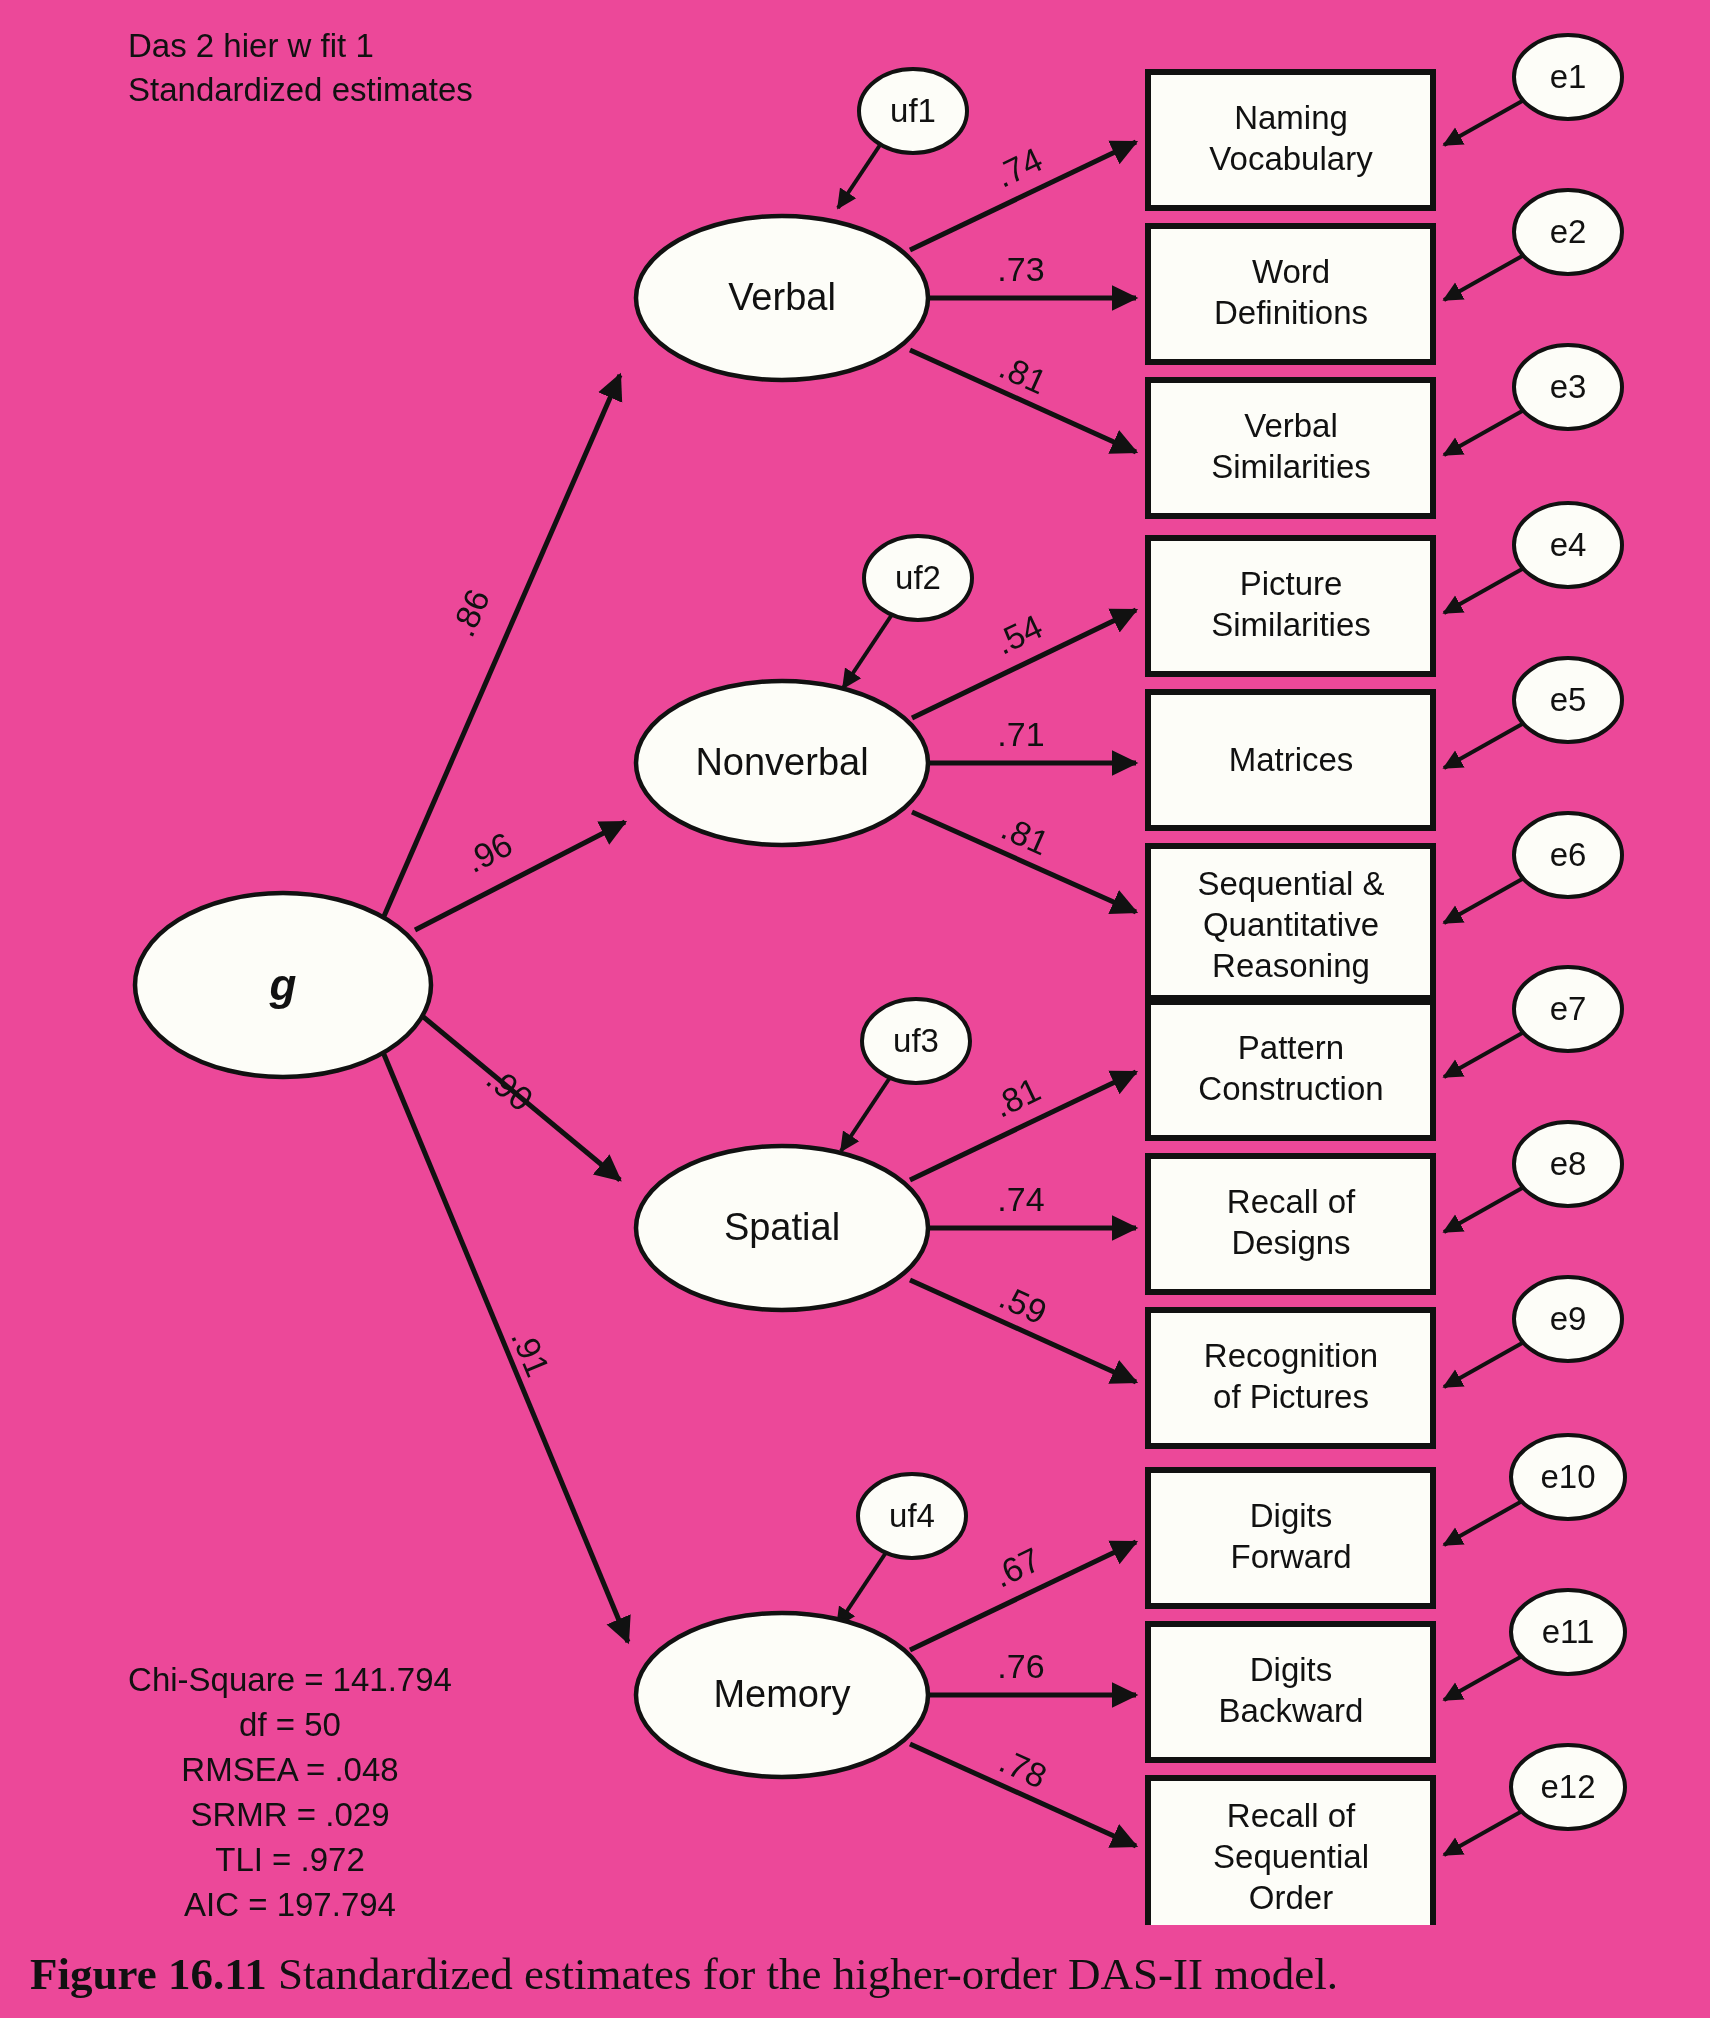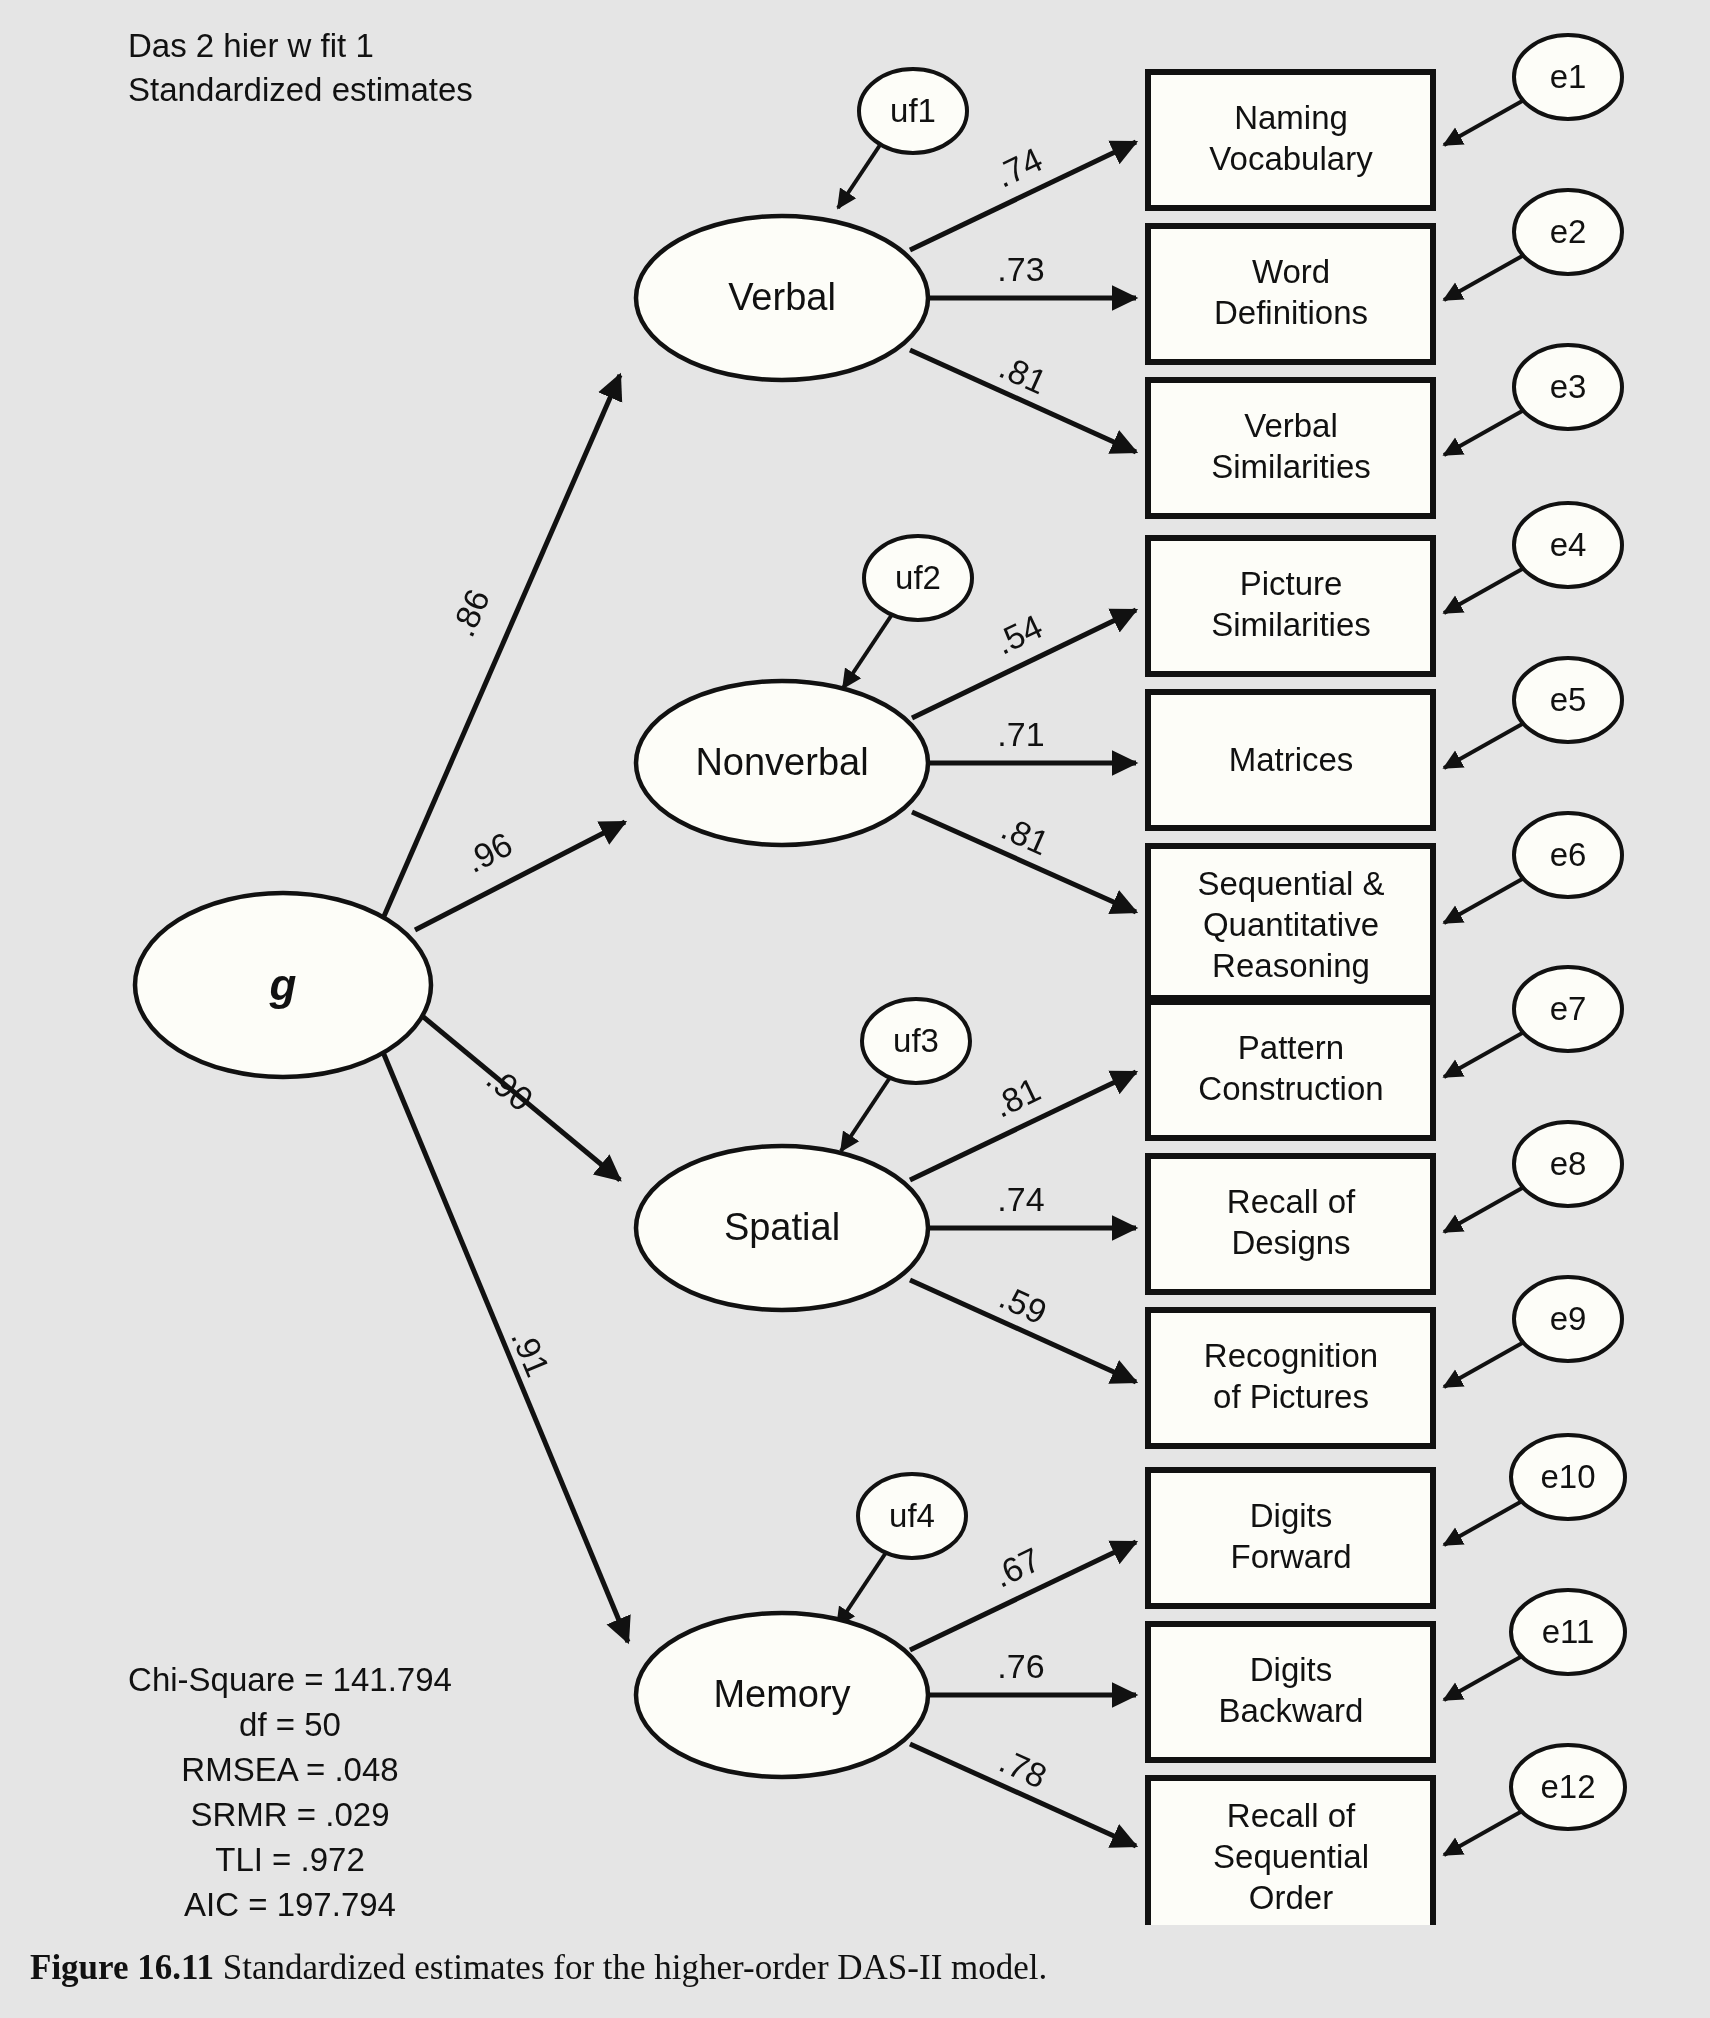--- a/index.html
+++ b/index.html
@@ -4,21 +4,21 @@
 <style>
   html, body {
     margin: 0;
     padding: 0;
     background: #ffffff;
   }
   #page {
     position: relative;
     width: 1710px;
     height: 2018px;
-    background: #e5e5e5;
+    background: #ec4899;
     font-family: "Liberation Sans", sans-serif;
     overflow: hidden;
   }
   #diagram {
     position: absolute;
     left: 0;
     top: 0;
     width: 1710px;
     height: 1925px;
   }
@@ -99,21 +99,21 @@
     font-size: 33px;
     text-anchor: middle;
     dominant-baseline: middle;
   }
   #caption {
     position: absolute;
     left: 30px;
     top: 1948px;
     width: 1660px;
     font-family: "Liberation Serif", serif;
-    font-size: 35px;
+    font-size: 45px;
     color: #111111;
     white-space: nowrap;
   }
   #caption .cap-strong {
     font-weight: bold;
   }
 </style>
 </head>
 <body>
 

